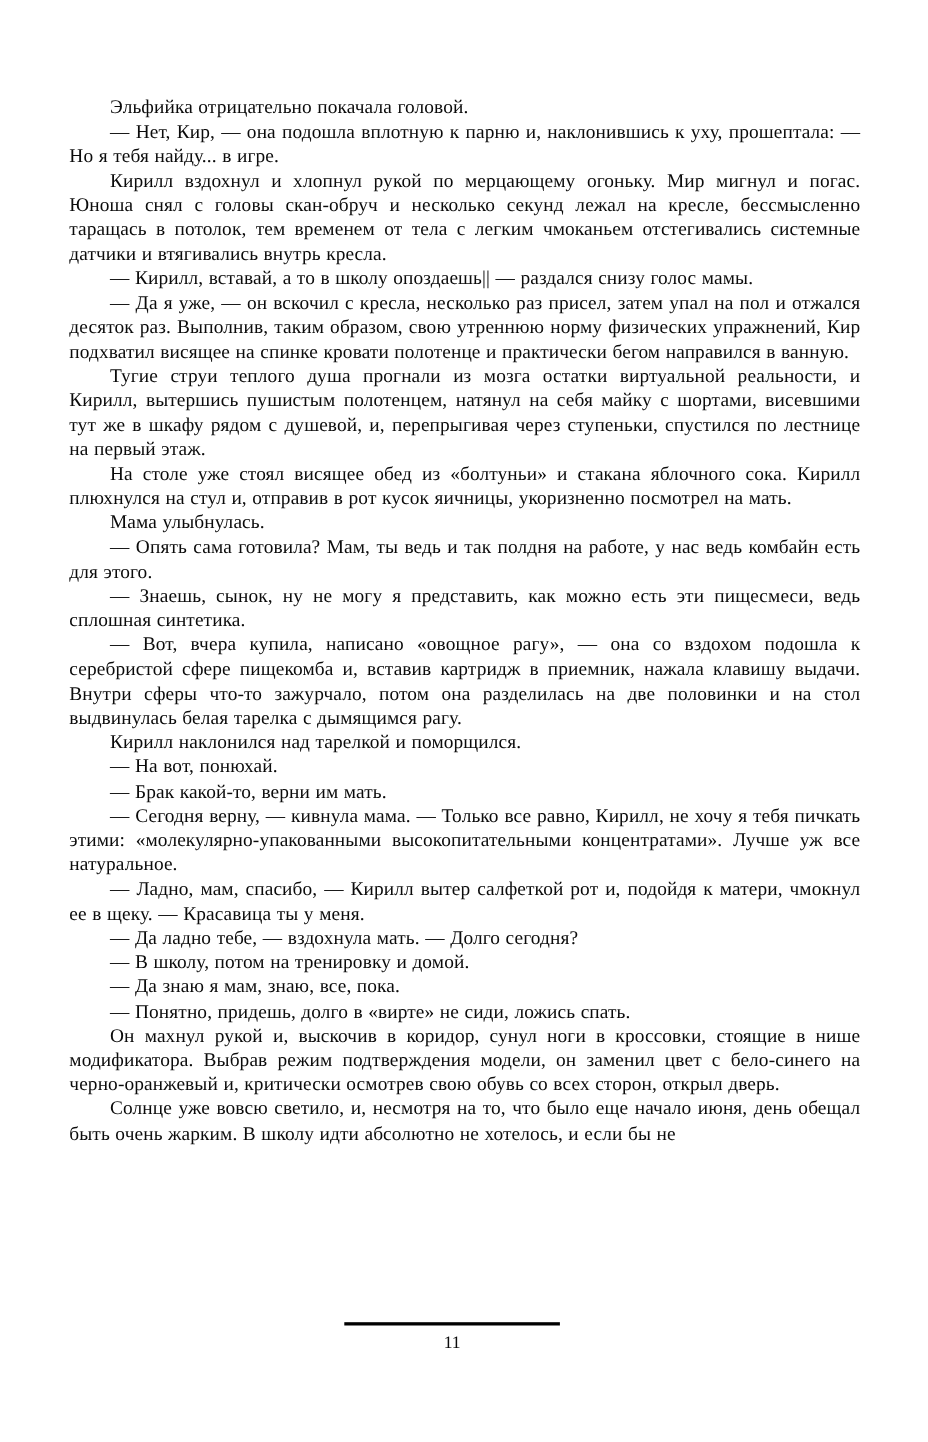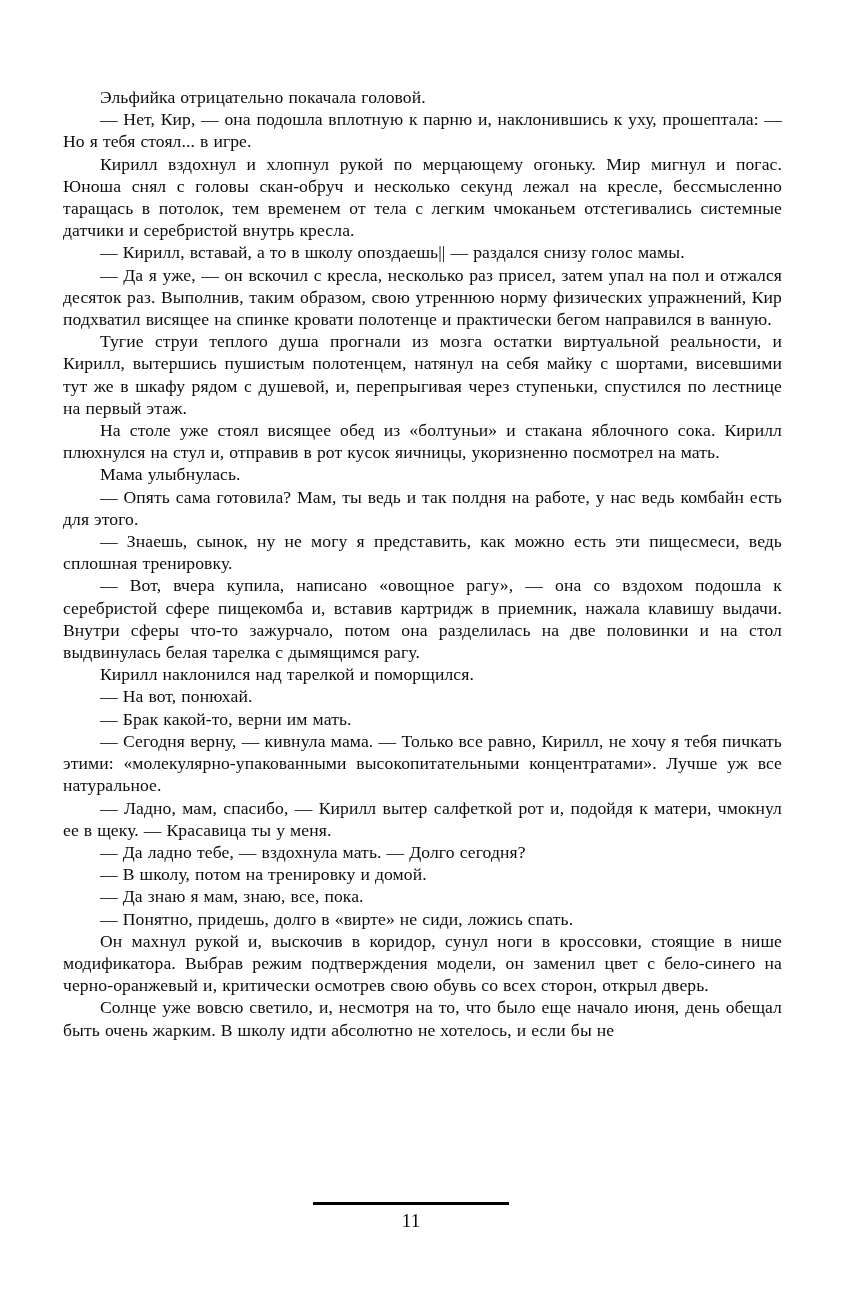--- a/index.html
+++ b/index.html
@@ -46,39 +46,39 @@
     width: 196px;
     height: 3px;
     background: #000000;
   }
   .page-number {
     position: absolute;
     left: 313px;
     top: 1210px;
     width: 196px;
     text-align: center;
-    font-size: 19px;
+    font-size: 16px;
     line-height: 22px;
   }
 </style>
 </head>
 <body>
 
 <div class="page">
   <div class="text-column">
     <p>Эльфийка отрицательно покачала головой.</p>
-    <p>— Нет, Кир, — она подошла вплотную к парню и, наклонившись к уху, прошептала: — Но я тебя стоял... в игре.</p>
-    <p>Кирилл вздохнул и хлопнул рукой по мерцающему огоньку. Мир мигнул и погас. Юноша снял с головы скан-обруч и несколько секунд лежал на кресле, бессмысленно таращась в потолок, тем временем от тела с легким чмоканьем отстегивались системные датчики и серебристой внутрь кресла.</p>
+    <p>— Нет, Кир, — она подошла вплотную к парню и, наклонившись к уху, прошептала: — Но я тебя найду... в игре.</p>
+    <p>Кирилл вздохнул и хлопнул рукой по мерцающему огоньку. Мир мигнул и погас. Юноша снял с головы скан-обруч и несколько секунд лежал на кресле, бессмысленно таращась в потолок, тем временем от тела с легким чмоканьем отстегивались системные датчики и втягивались внутрь кресла.</p>
     <p>— Кирилл, вставай, а то в школу опоздаешь|| — раздался снизу голос мамы.</p>
     <p>— Да я уже, — он вскочил с кресла, несколько раз присел, затем упал на пол и отжался десяток раз. Выполнив, таким образом, свою утреннюю норму физических упражнений, Кир подхватил висящее на спинке кровати полотенце и практически бегом направился в ванную.</p>
     <p>Тугие струи теплого душа прогнали из мозга остатки виртуальной реальности, и Кирилл, вытершись пушистым полотенцем, натянул на себя майку с шортами, висевшими тут же в шкафу рядом с душевой, и, перепрыгивая через ступеньки, спустился по лестнице на первый этаж.</p>
     <p>На столе уже стоял висящее обед из «болтуньи» и стакана яблочного сока. Кирилл плюхнулся на стул и, отправив в рот кусок яичницы, укоризненно посмотрел на мать.</p>
     <p>Мама улыбнулась.</p>
     <p>— Опять сама готовила? Мам, ты ведь и так полдня на работе, у нас ведь комбайн есть для этого.</p>
-    <p>— Знаешь, сынок, ну не могу я представить, как можно есть эти пищесмеси, ведь сплошная тренировку.</p>
+    <p>— Знаешь, сынок, ну не могу я представить, как можно есть эти пищесмеси, ведь сплошная синтетика.</p>
     <p>— Вот, вчера купила, написано «овощное рагу», — она со вздохом подошла к серебристой сфере пищекомба и, вставив картридж в приемник, нажала клавишу выдачи. Внутри сферы что-то зажурчало, потом она разделилась на две половинки и на стол выдвинулась белая тарелка с дымящимся рагу.</p>
     <p>Кирилл наклонился над тарелкой и поморщился.</p>
     <p>— На вот, понюхай.</p>
     <p>— Брак какой-то, верни им мать.</p>
     <p>— Сегодня верну, — кивнула мама. — Только все равно, Кирилл, не хочу я тебя пичкать этими: «молекулярно-упакованными высокопитательными концентратами». Лучше уж все натуральное.</p>
     <p>— Ладно, мам, спасибо, — Кирилл вытер салфеткой рот и, подойдя к матери, чмокнул ее в щеку. — Красавица ты у меня.</p>
     <p>— Да ладно тебе, — вздохнула мать. — Долго сегодня?</p>
     <p>— В школу, потом на тренировку и домой.</p>
     <p>— Да знаю я мам, знаю, все, пока.</p>
     <p>— Понятно, придешь, долго в «вирте» не сиди, ложись спать.</p>

